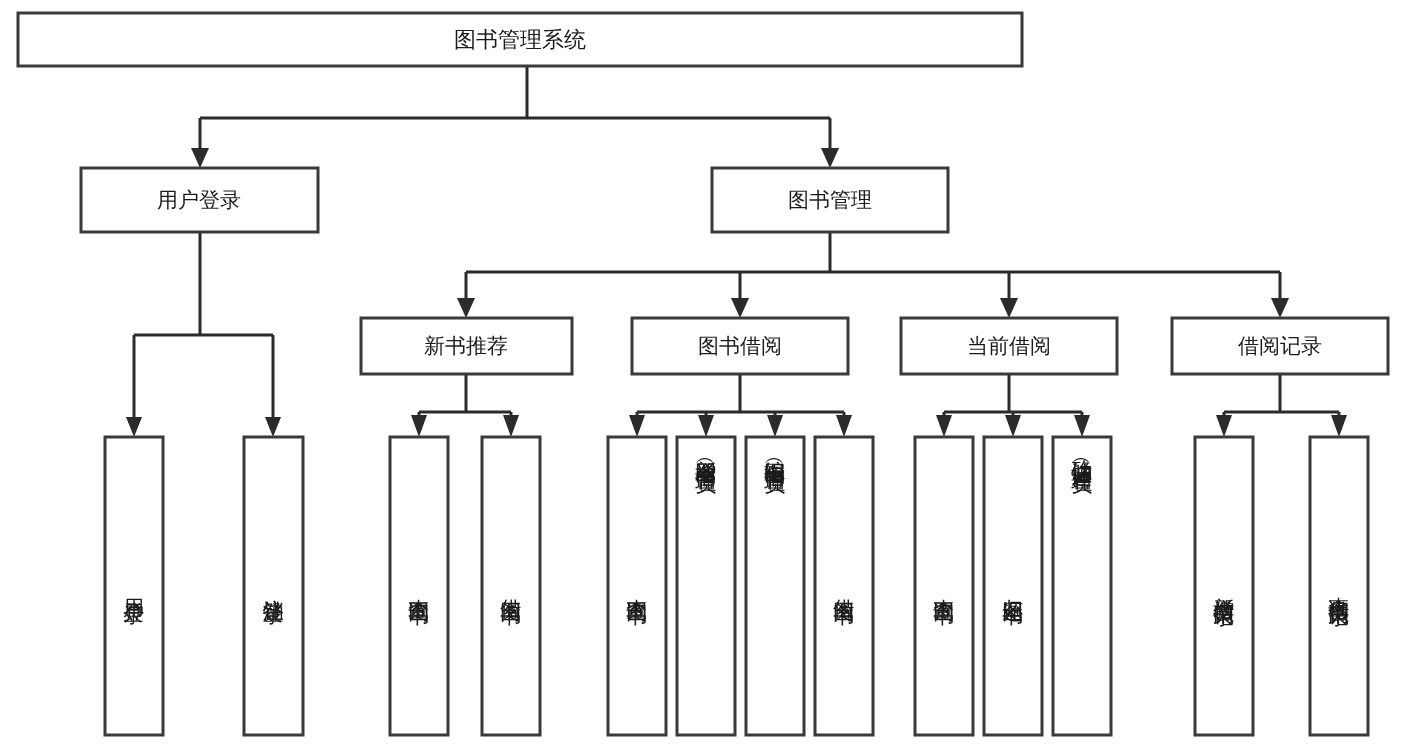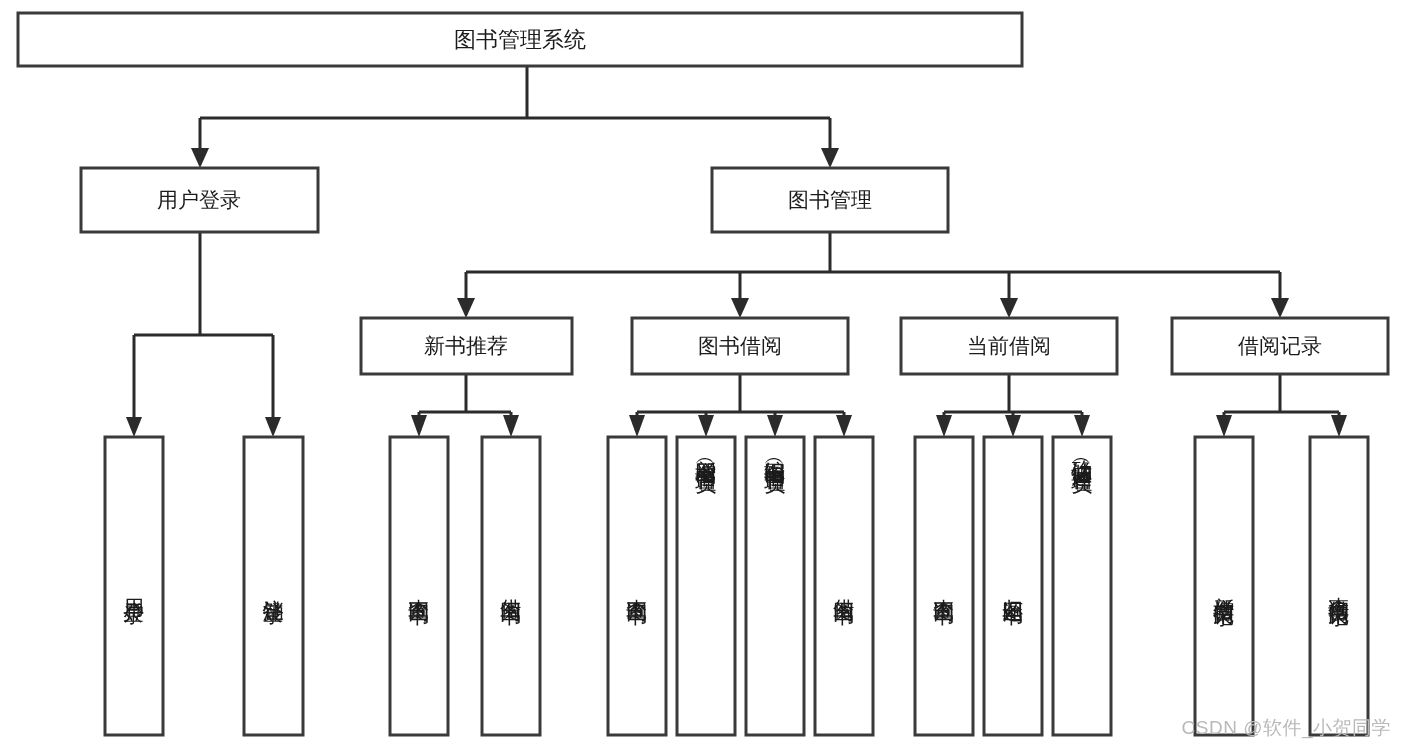--- a/index.html
+++ b/index.html
@@ -244,15 +244,14 @@
   <div class="vlabel-wrap" style="left:1053px; top:443px; width:58px; height:292px;">
     <span class="vlabel">确认归还（管理员）</span>
   </div>
   <div class="vlabel-wrap" style="left:1195px; top:437px; width:58px; height:298px; align-items:center;">
     <span class="vlabel">新增借阅记录</span>
   </div>
   <div class="vlabel-wrap" style="left:1310px; top:437px; width:58px; height:298px; align-items:center;">
     <span class="vlabel">查询借阅记录</span>
   </div>
 
-  <div class="watermark">CSDN @软件_小贺同学</div>
 
 </div>
 
 </body></html>

